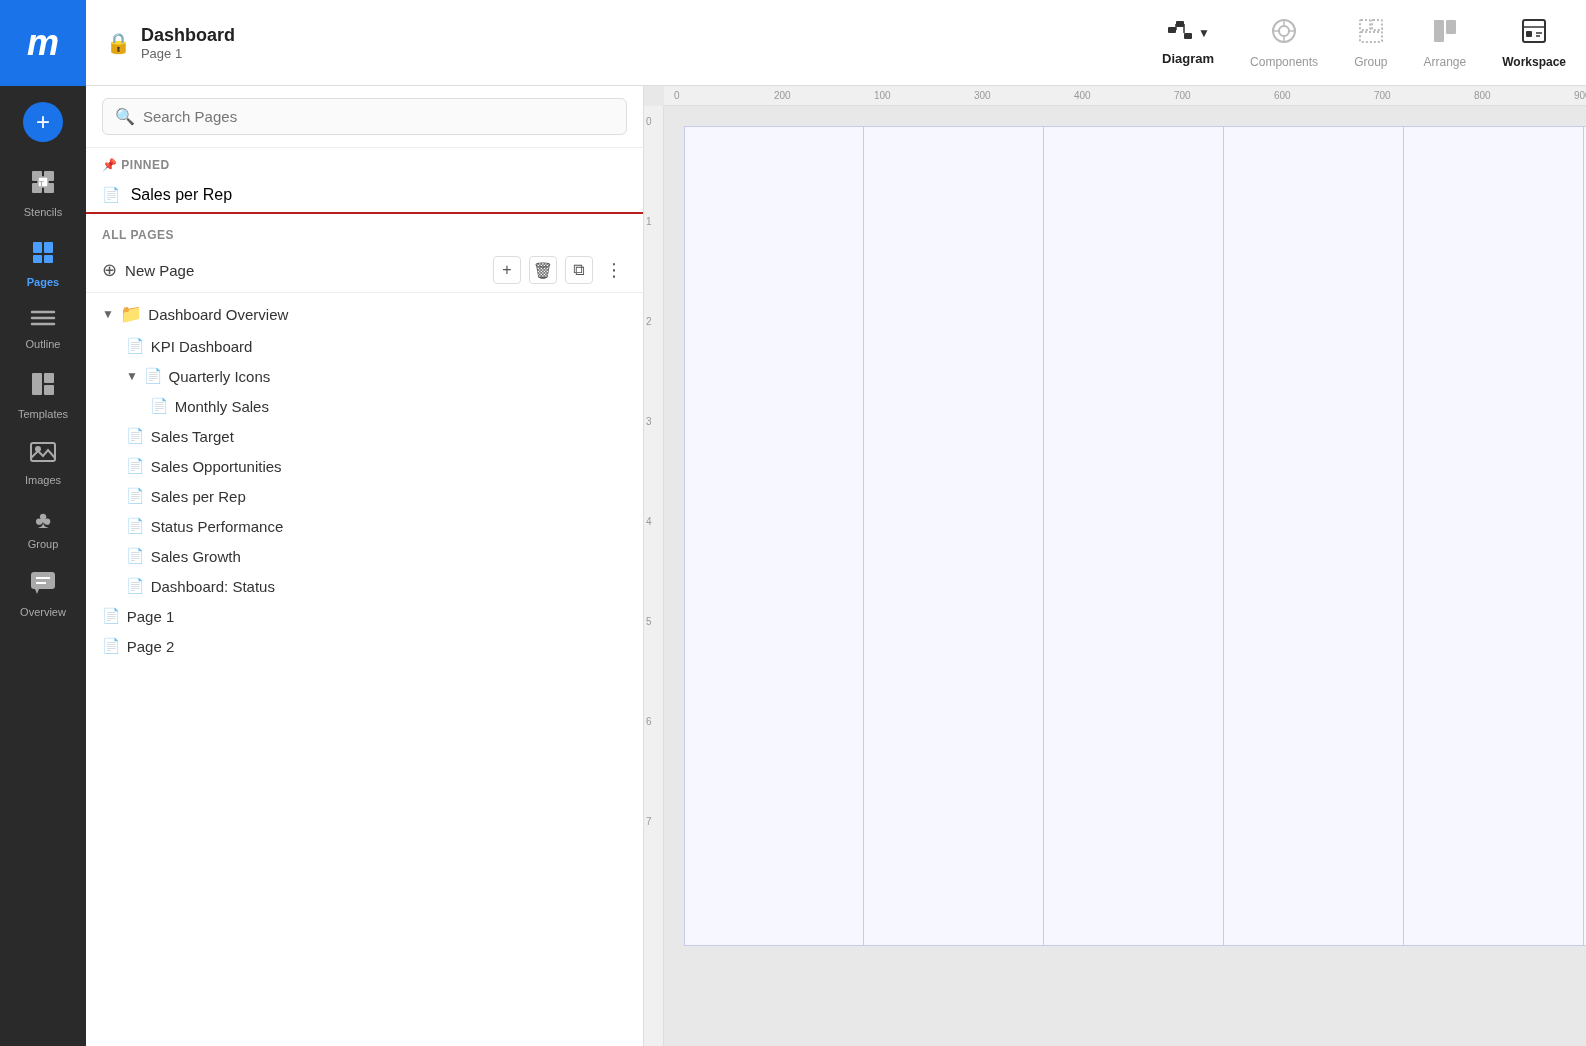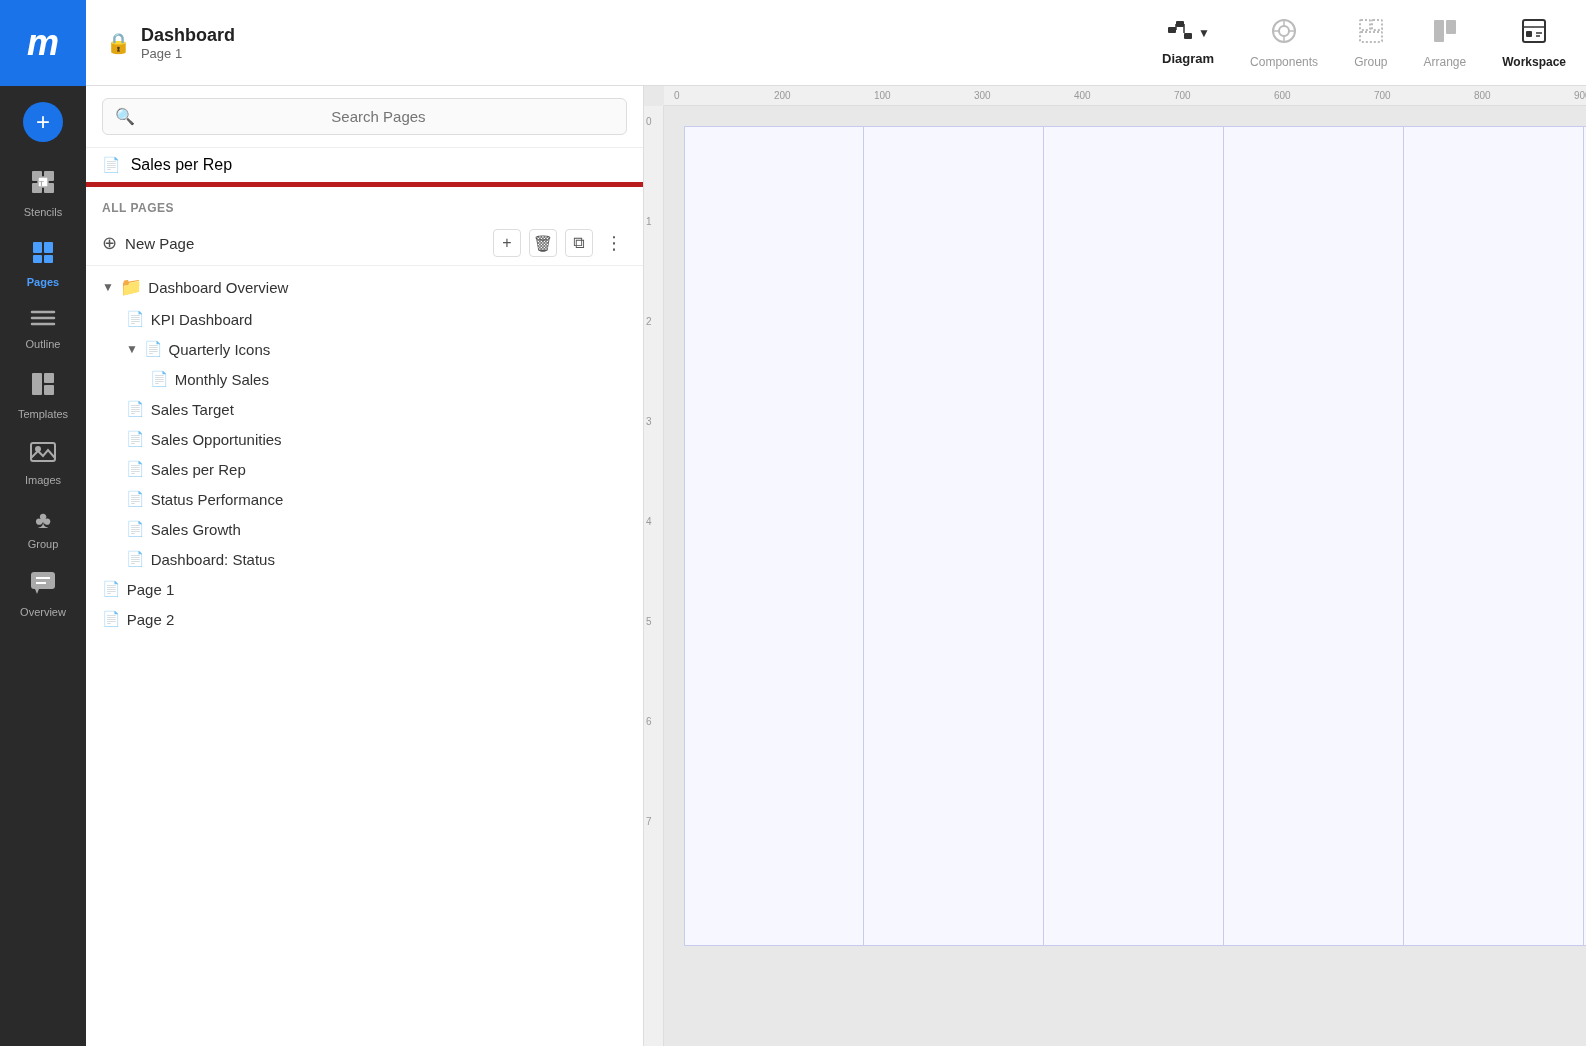--- a/index.html
+++ b/index.html
@@ -168,21 +168,20 @@
       gap: 8px;
       background: #fafafa;
     }
     .search-input-wrap input {
       border: none;
       background: transparent;
       font-size: 15px;
       color: #999;
       outline: none;
       width: 100%;
-      text-align: center;
     }
     .search-icon { color: #999; font-size: 16px; }
 
     .section-header {
       padding: 10px 16px 6px;
       font-size: 12px;
       font-weight: 600;
       color: #888;
       letter-spacing: 0.5px;
     }
@@ -194,21 +193,21 @@
       padding: 8px 16px;
       cursor: pointer;
     }
 
     .all-pages-header {
       padding: 14px 16px 6px;
       font-size: 12px;
       font-weight: 600;
       color: #888;
       letter-spacing: 0.5px;
-      border-top: 5px solid #b91c1c;
+      border-top: 2px solid #b91c1c;
     }
 
     .new-page-row {
       display: flex;
       align-items: center;
       padding: 8px 16px;
       border-bottom: 1px solid #eee;
     }
     .new-page-label {
       display: flex;
@@ -476,20 +475,24 @@
 
   <div class="pages-panel">
 
     <div class="search-bar">
       <div class="search-input-wrap">
         <span class="search-icon">🔍</span>
         <input type="text" placeholder="Search Pages" style="">
       </div>
     </div>
 
+    <div class="section-header">
+      <span style="color:#1a73e8">📌</span>
+      <span>PINNED</span>
+    </div>
     <div class="pinned-item">
       <span class="doc-icon">📄</span>
       <span>Sales per Rep</span>
     </div>
 
     <div class="all-pages-header">
       <span>ALL PAGES</span>
     </div>
 
     <div class="new-page-row">

